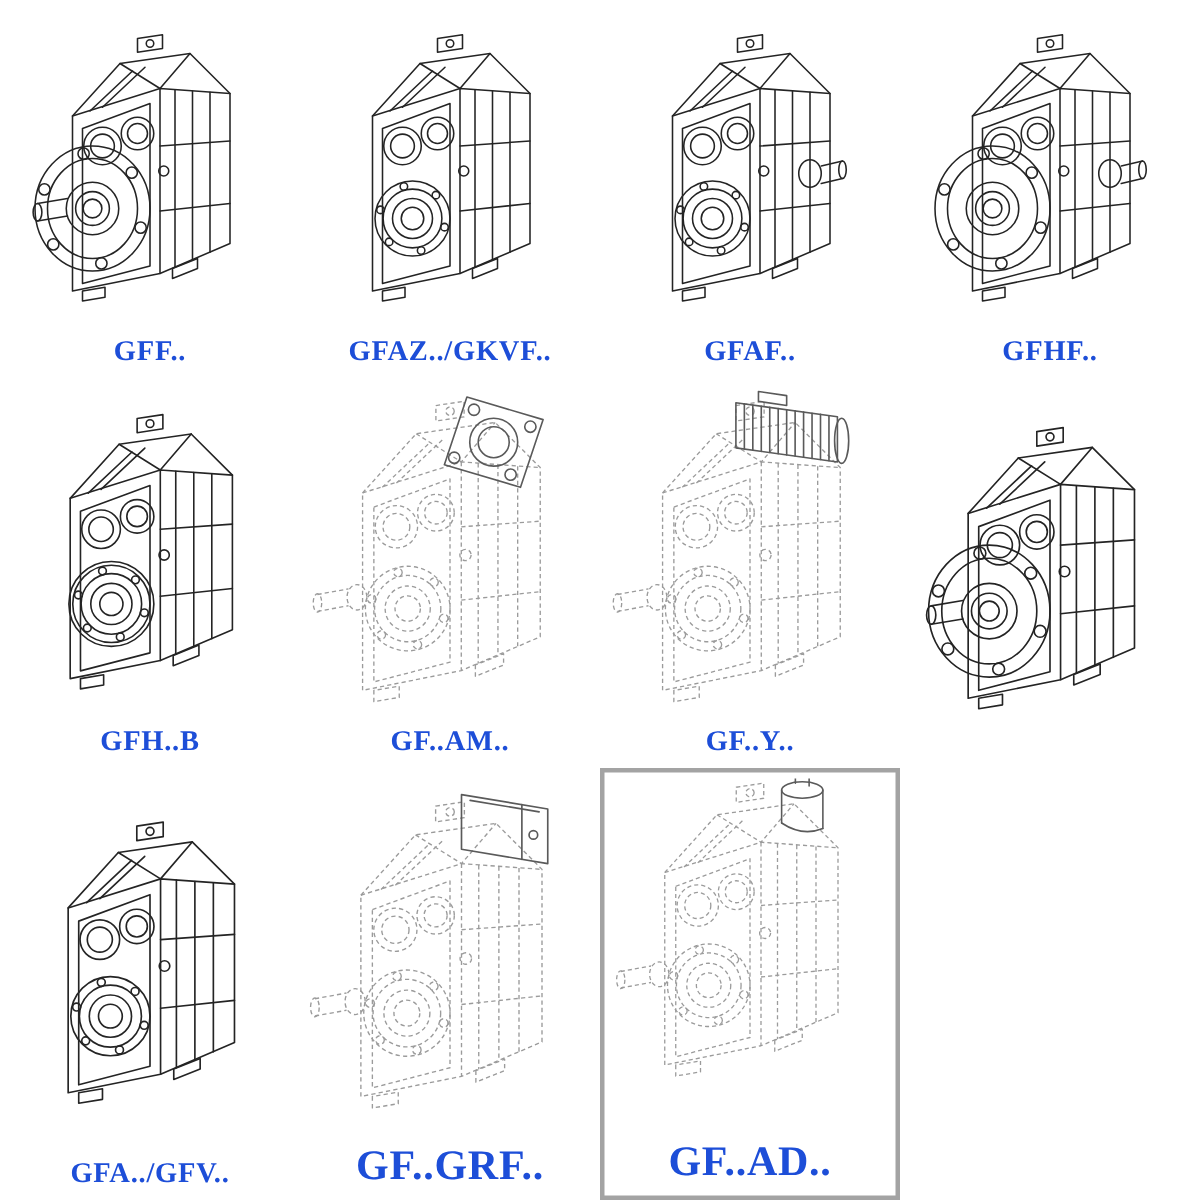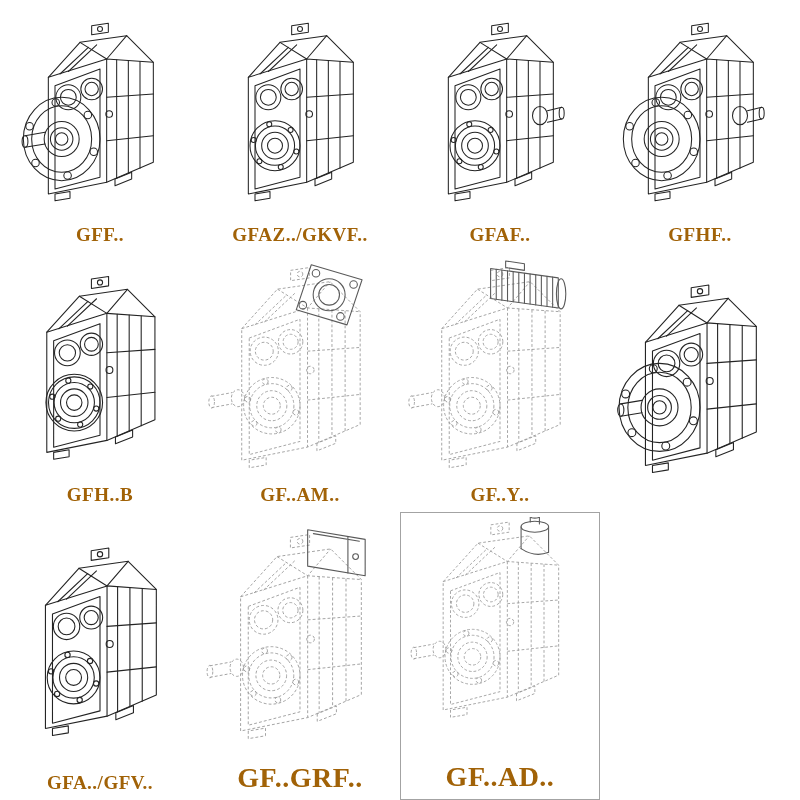--- a/index.html
+++ b/index.html
@@ -8,25 +8,25 @@
   .grid {
     width:800px; height:800px;
     display:grid;
     grid-template-columns:repeat(4, 1fr);
     grid-template-rows:252px 260px 288px;
   }
   .cell {
     display:flex; flex-direction:column; align-items:center;
     justify-content:flex-end; padding:4px 2px 6px;
   }
-  .cell.boxed { border:1px solid #a3a3a3;gap:34px; }
+  .cell.boxed { border:3px solid #a3a3a3;gap:34px; }
   .art { flex:1 1 auto; display:flex; align-items:center; justify-content:center; width:100%; overflow:hidden; }
   .label {
     font-weight:bold; font-size:19px; letter-spacing:.5px;
-    color:#a16207; white-space:nowrap; text-align:center;
+    color:#1d4ed8; white-space:nowrap; text-align:center;
   }
   .label.big { font-size:28px; }
   svg.drawing { display:block; }
   .g-solid { stroke:#242424; stroke-width:1.25; fill:none; stroke-linejoin:round; stroke-linecap:round; }
   .g-dash  { stroke:#9b9b9b; stroke-width:.95; fill:none; stroke-dasharray:3 2.2; stroke-linejoin:round; }
   .g-mid   { stroke:#5a5a5a; stroke-width:1.15; fill:none; stroke-linejoin:round; stroke-linecap:round; }
 </style>
 </head>
 <body>
 

